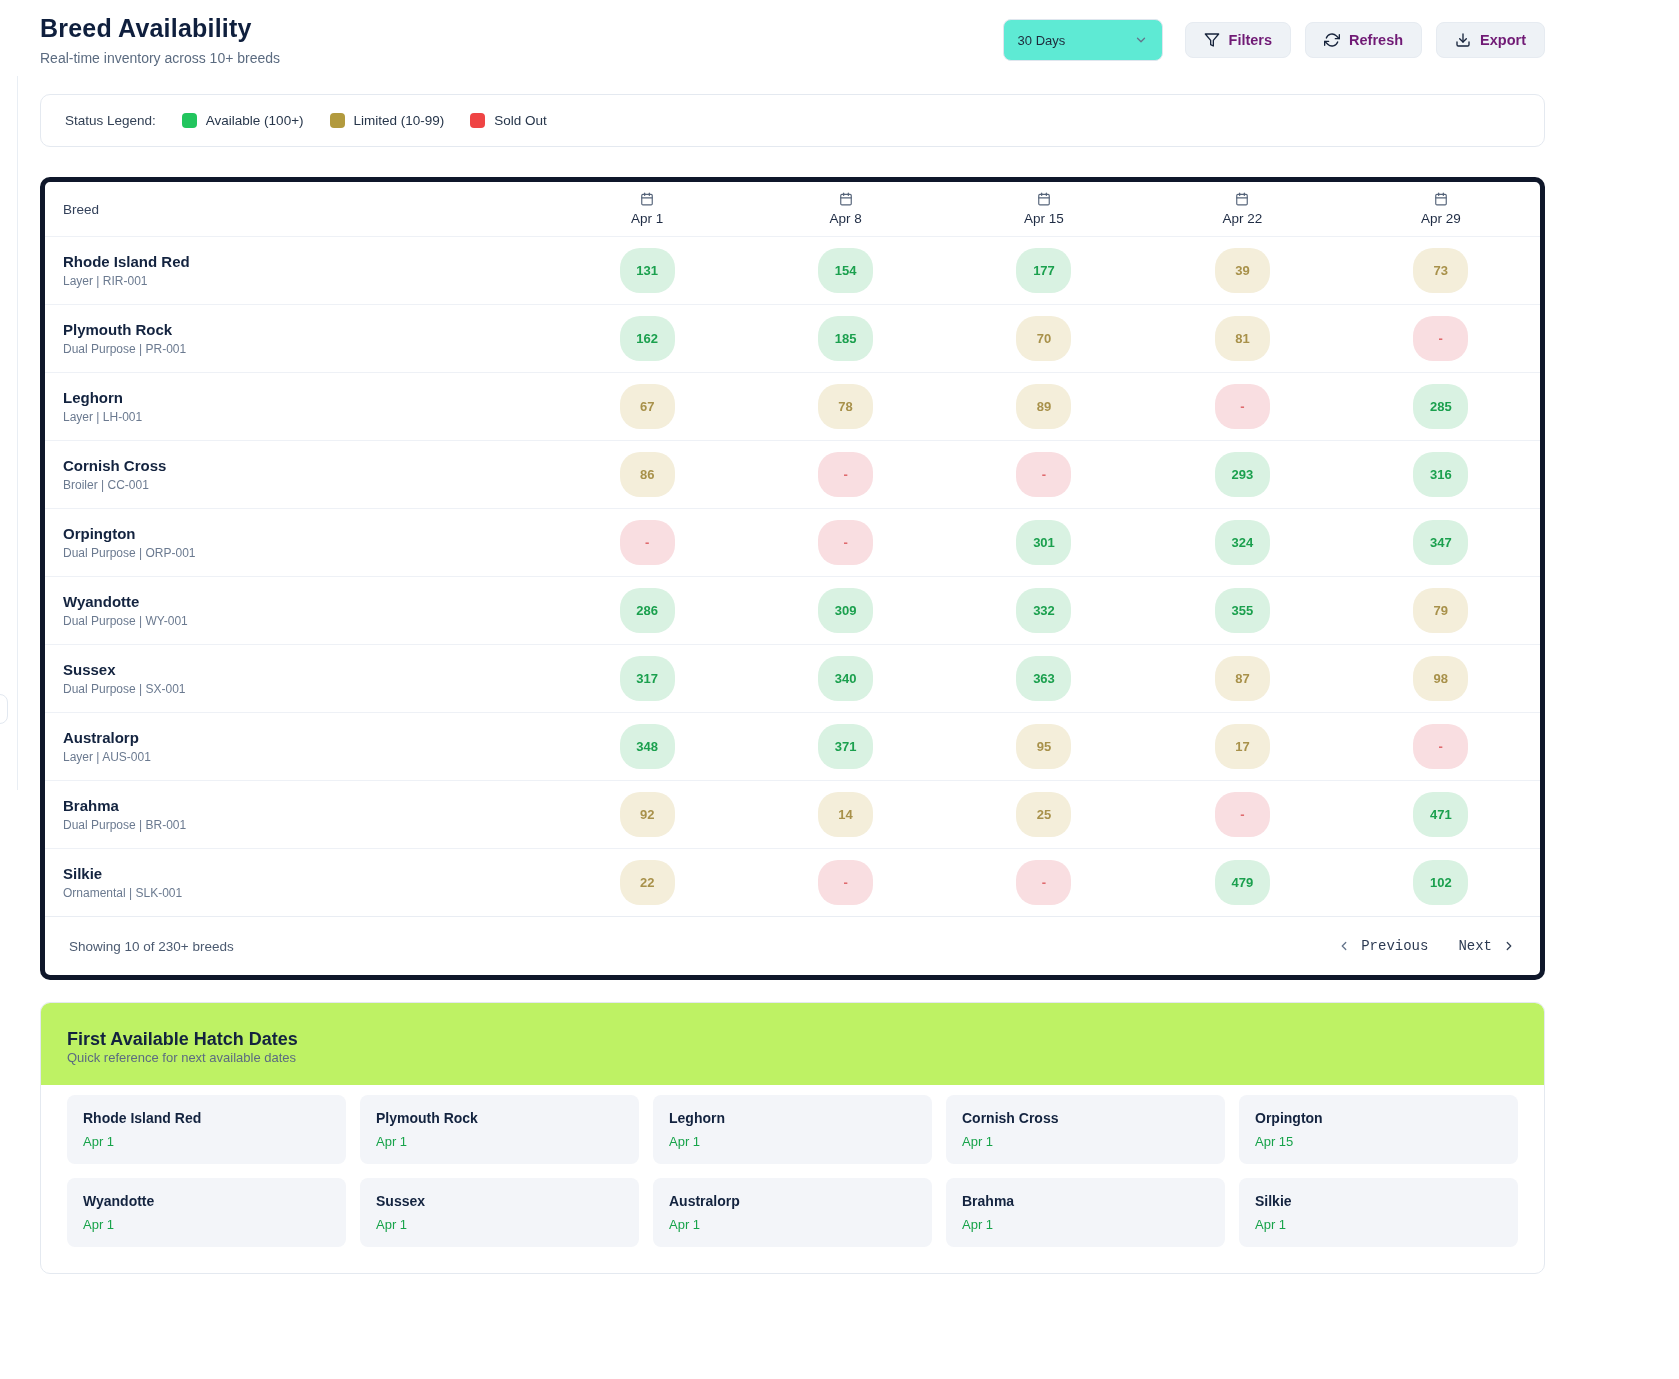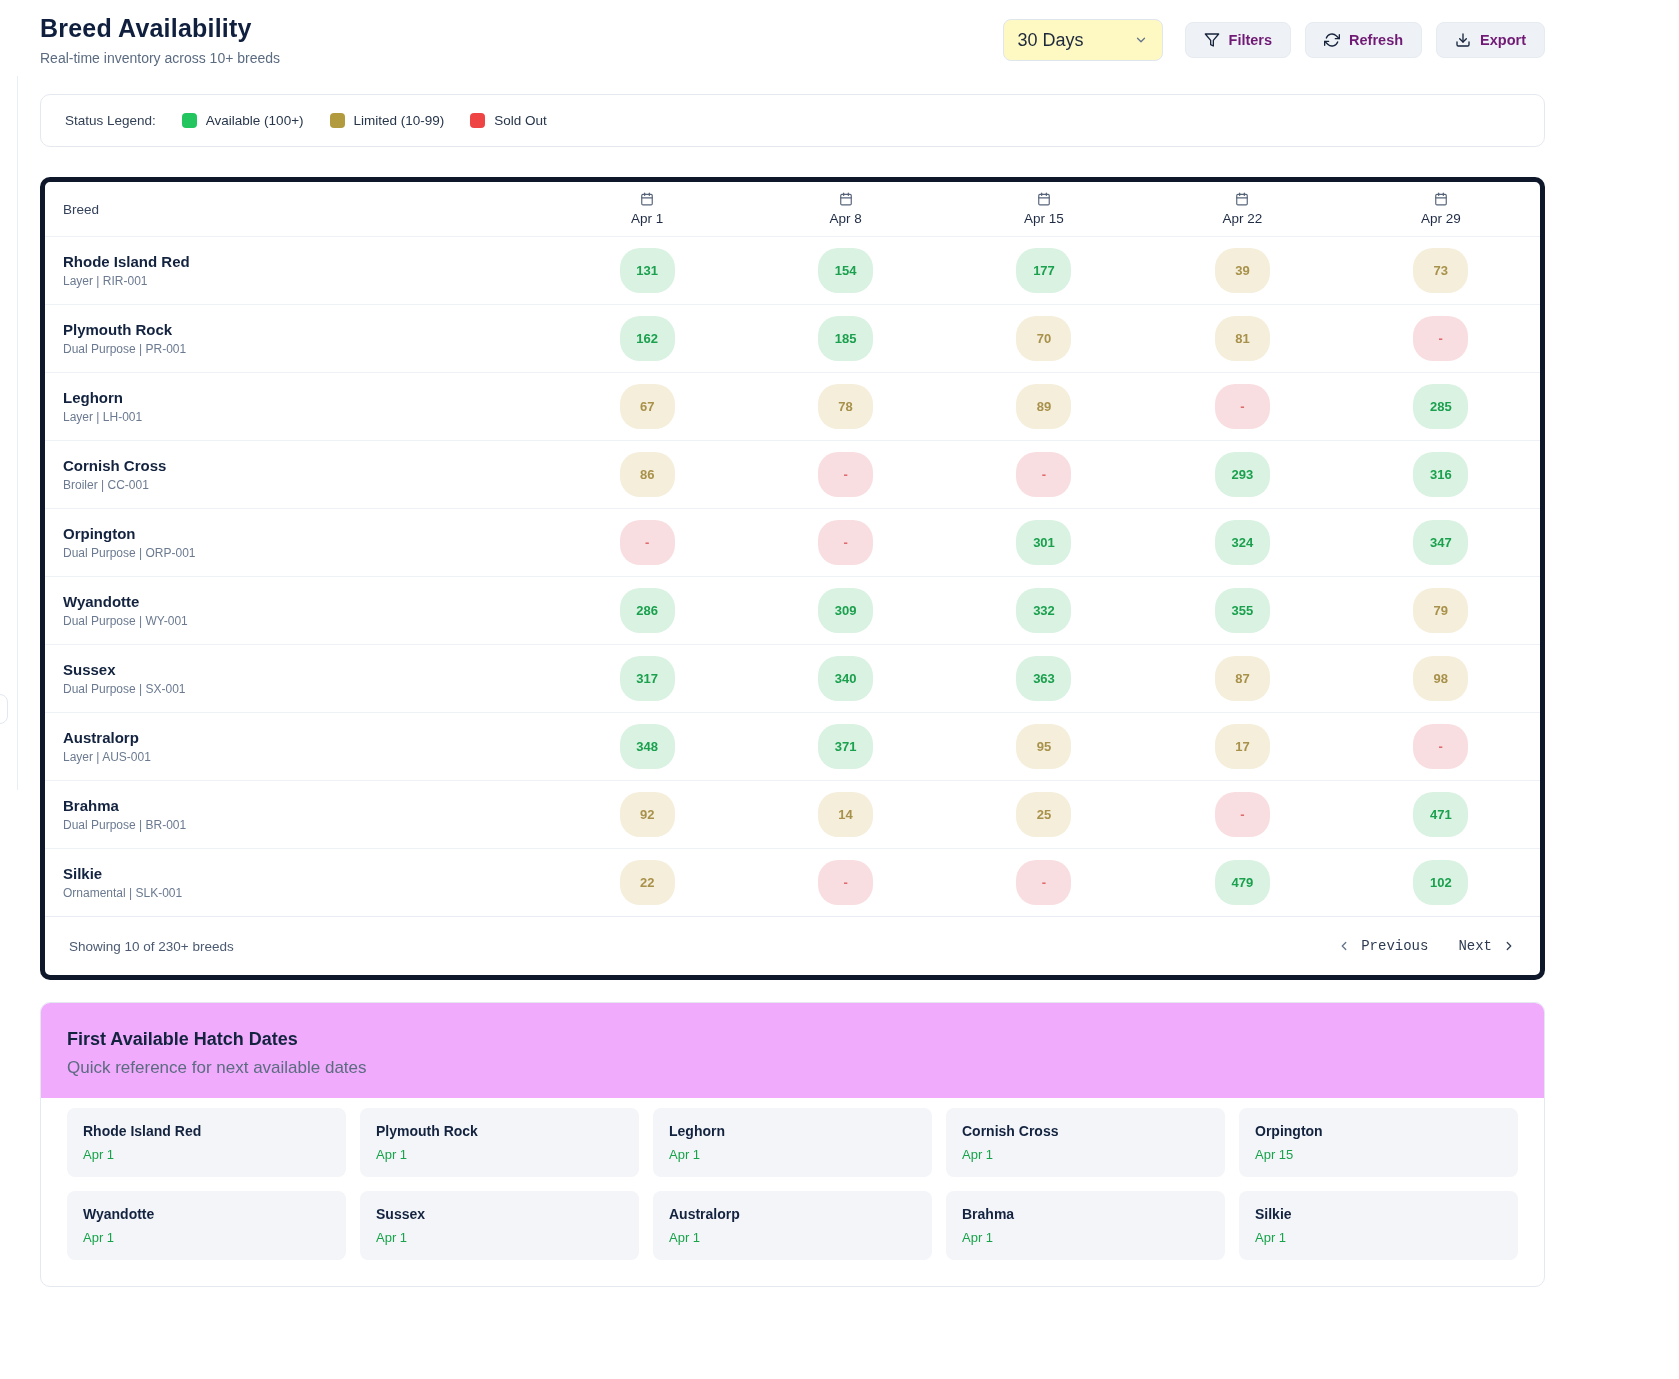--- a/index.html
+++ b/index.html
@@ -16,23 +16,23 @@
   .left-rail { position: absolute; left: 17px; top: 76px; width: 1px; height: 714px; background: #e9eef4; }
   .left-handle { position: absolute; left: -8px; top: 694px; width: 16px; height: 30px;
     background: #fff; border: 1px solid #e2e8f0; border-radius: 0 8px 8px 0; }
 
   
   .page-header { display: flex; justify-content: space-between; align-items: center; }
   .page-title { font-size: 25px; font-weight: 700; color: #0f1f3d; letter-spacing: .2px; }
   .page-subtitle { font-size: 14px; color: #5b6b80; margin-top: 7px; }
   .header-controls { display: flex; align-items: center; gap: 14px; }
   .select {
-    width: 160px; height: 42px; background: #fef9c3; border: 1px solid #dfe6ee; border-radius: 8px;
+    width: 160px; height: 42px; background: #5eead4; border: 1px solid #dfe6ee; border-radius: 8px;
     display: flex; align-items: center; justify-content: space-between; padding: 0 14px;
-    font-size: 18px; color: #1e293b; cursor: pointer; margin-right: 8px;
+    font-size: 13px; color: #1e293b; cursor: pointer; margin-right: 8px;
   }
   .btn {
     height: 36px; background: #eef2f6; border: 1px solid #e6ebf1; border-radius: 8px;
     display: inline-flex; align-items: center; gap: 9px; padding: 0 18px;
     font-size: 14.5px; font-weight: 600; color: #701a75; cursor: pointer;
     font-family: "Liberation Sans", sans-serif;
   }
   .icon { display: inline-flex; align-items: center; justify-content: center; }
 
   
@@ -70,23 +70,23 @@
     border-top: 1px solid #e9edf3; padding: 21px 24px;
     display: flex; justify-content: space-between; align-items: center;
   }
   .showing-text { font-size: 13.5px; color: #4b5a70; }
   .pager { display: flex; align-items: center; gap: 30px; }
   .pager-btn { display: inline-flex; align-items: center; gap: 10px; background: none; border: none;
     font-size: 14px; color: #2c3a52; cursor: pointer; font-family: Liberation Mono, monospace; }
 
   
   .hatch-card-section { margin-top: 22px; border: 1px solid #e4e9f0; border-radius: 10px; overflow: hidden; }
-  .hatch-header { padding: 26px 26px 20px 26px; background: #f0abfc; }
+  .hatch-header { padding: 26px 26px 20px 26px; background: #bef264; }
   .hatch-title { font-size: 18px; font-weight: 700; color: #13233f; }
-  .hatch-subtitle { font-size: 17px; color: #5b6b80; margin-top: 8px; }
+  .hatch-subtitle { font-size: 13px; color: #5b6b80; }
   .hatch-grid {
     display: grid; grid-template-columns: repeat(5, 1fr); gap: 14px;
     padding: 10px 26px 26px 26px;
   }
   .hatch-card { background: #f3f5f9; border-radius: 8px; padding: 15px 16px; }
   .hatch-name { font-size: 14px; font-weight: 700; color: #13233f; }
   .hatch-date { font-size: 13px; color: #17a34a; margin-top: 8px; }
 </style>
 </head>
 <body>

